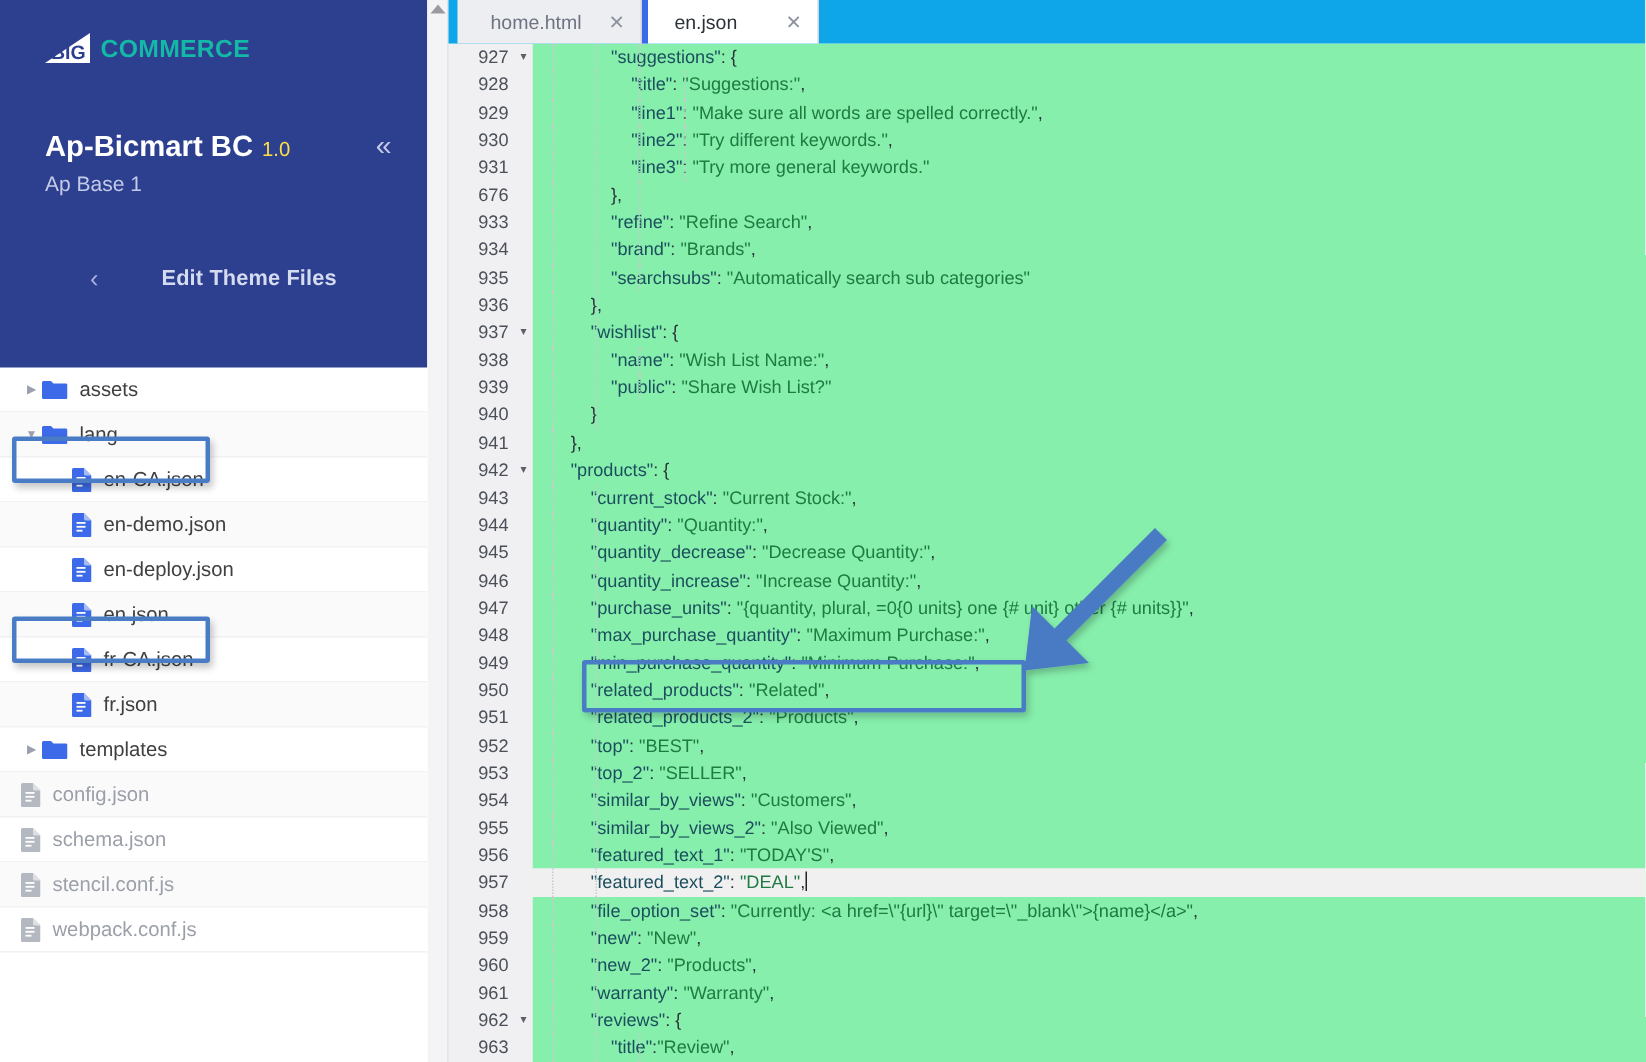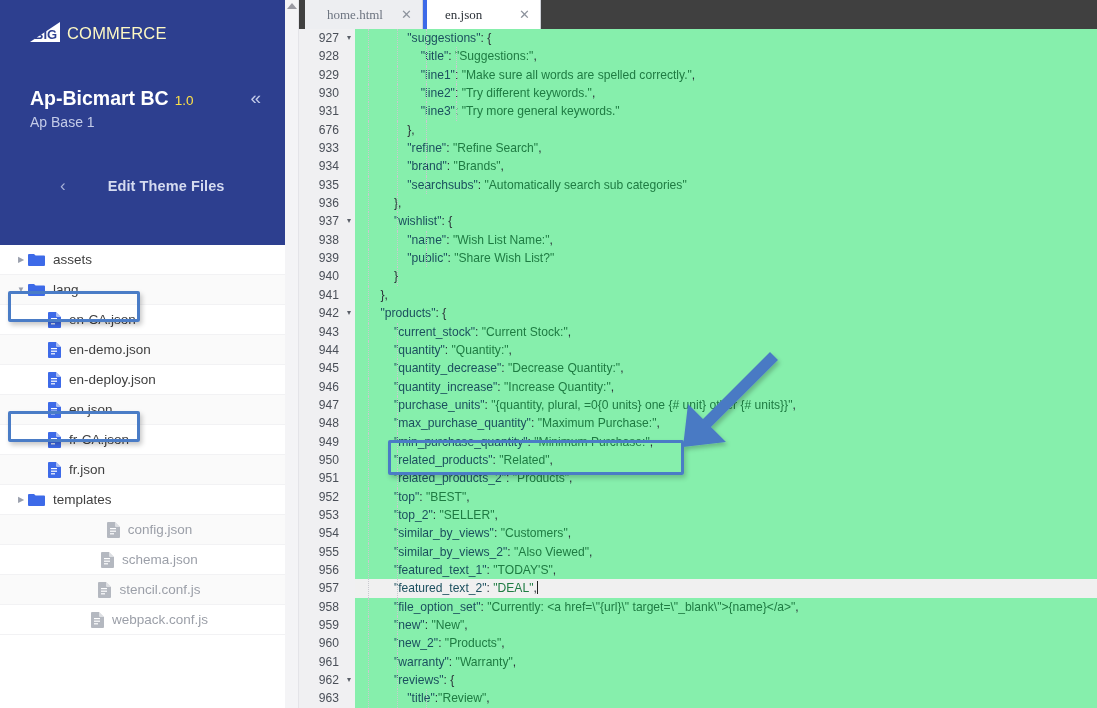--- a/index.html
+++ b/index.html
@@ -41,23 +41,23 @@
   }
   .logo-mark {
     width: 36px; height: 22px;
     position: relative;
     overflow: hidden;
     margin-right: 1px;
   }
   .logo-mark svg { display: block; }
   .logo-text {
     font-size: 16.5px;
-    font-weight: normal;
+    font-weight: bold;
     letter-spacing: .2px;
-    color: #fef9c3;
+    color: #14b8a6;
     line-height: 1;
   }
   .theme-block {
     padding: 37px 24px 0 30px;
     position: relative;
   }
   .theme-name {
     font-size: 19.5px;
     font-weight: bold;
     color: #ffffff;
@@ -136,21 +136,21 @@
     display: inline-flex;
     align-items: center;
     justify-content: center;
     margin-right: 8px;
   }
   .label-blue { color: #404040; }
   .label-gray { color: #9b9fa8; }
 
   .indent-0 { padding-left: 14px; }
   .indent-1 { padding-left: 34px; }
-  .indent-root { padding-left: 14px; justify-content: center; }
+  .indent-root { padding-left: 14px; }
 
   
   .hl-box {
     position: absolute;
     border: 3px solid #4a7cc6;
     border-radius: 2px;
     box-shadow: 2px 3px 5px rgba(0,0,0,0.22);
     pointer-events: none;
     z-index: 20;
   }
@@ -176,26 +176,25 @@
     width: 0; height: 0;
     border-left: 5px solid transparent;
     border-right: 5px solid transparent;
     border-bottom: 6px solid #9a9aa2;
   }
   .tabbar {
     position: absolute;
     left: 14px; top: 0;
     right: 0;
     height: 29px;
-    background: #404040;
+    background: #0ea5e9;
     display: flex;
     align-items: flex-end;
     padding-left: 6px;
     z-index: 6;
-    font-family: Liberation Serif, serif;
   }
   .tab {
     height: 29px;
     display: flex;
     align-items: center;
     padding: 0 10px 0 22px;
     font-size: 13px;
     color: #6d7480;
     background: #edeef1;
     border-right: 1px solid #cfd2d8;

